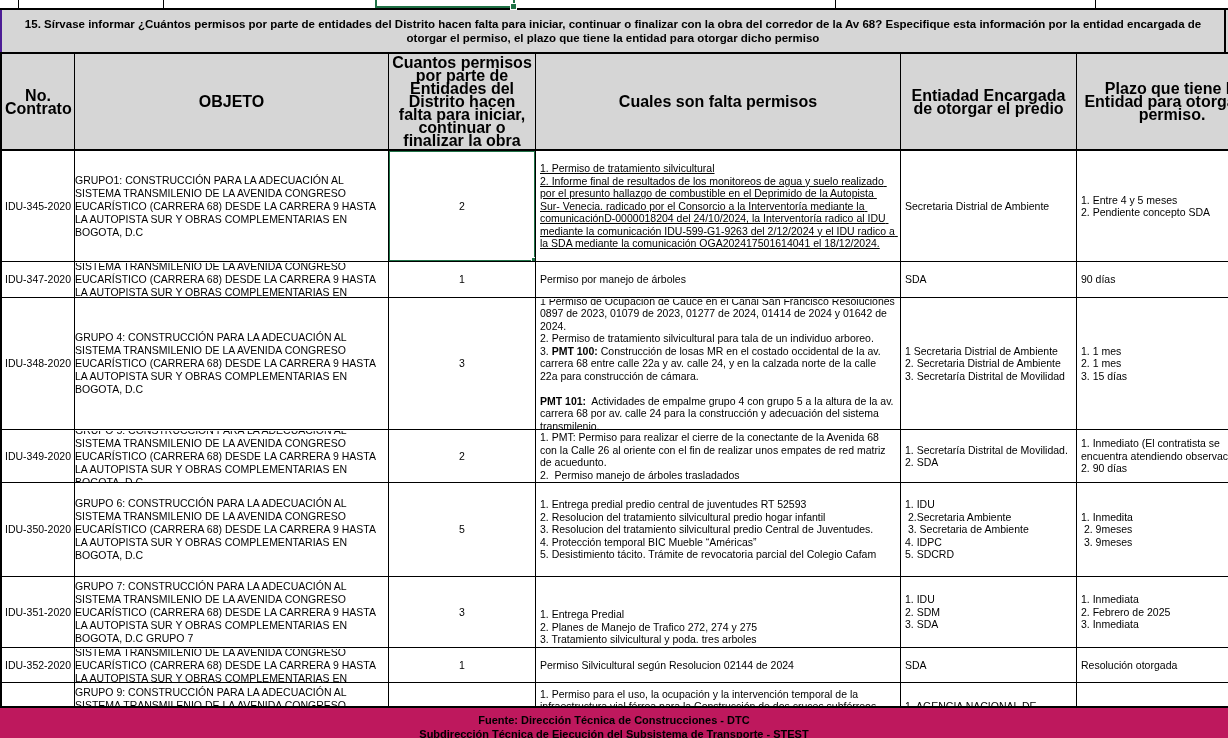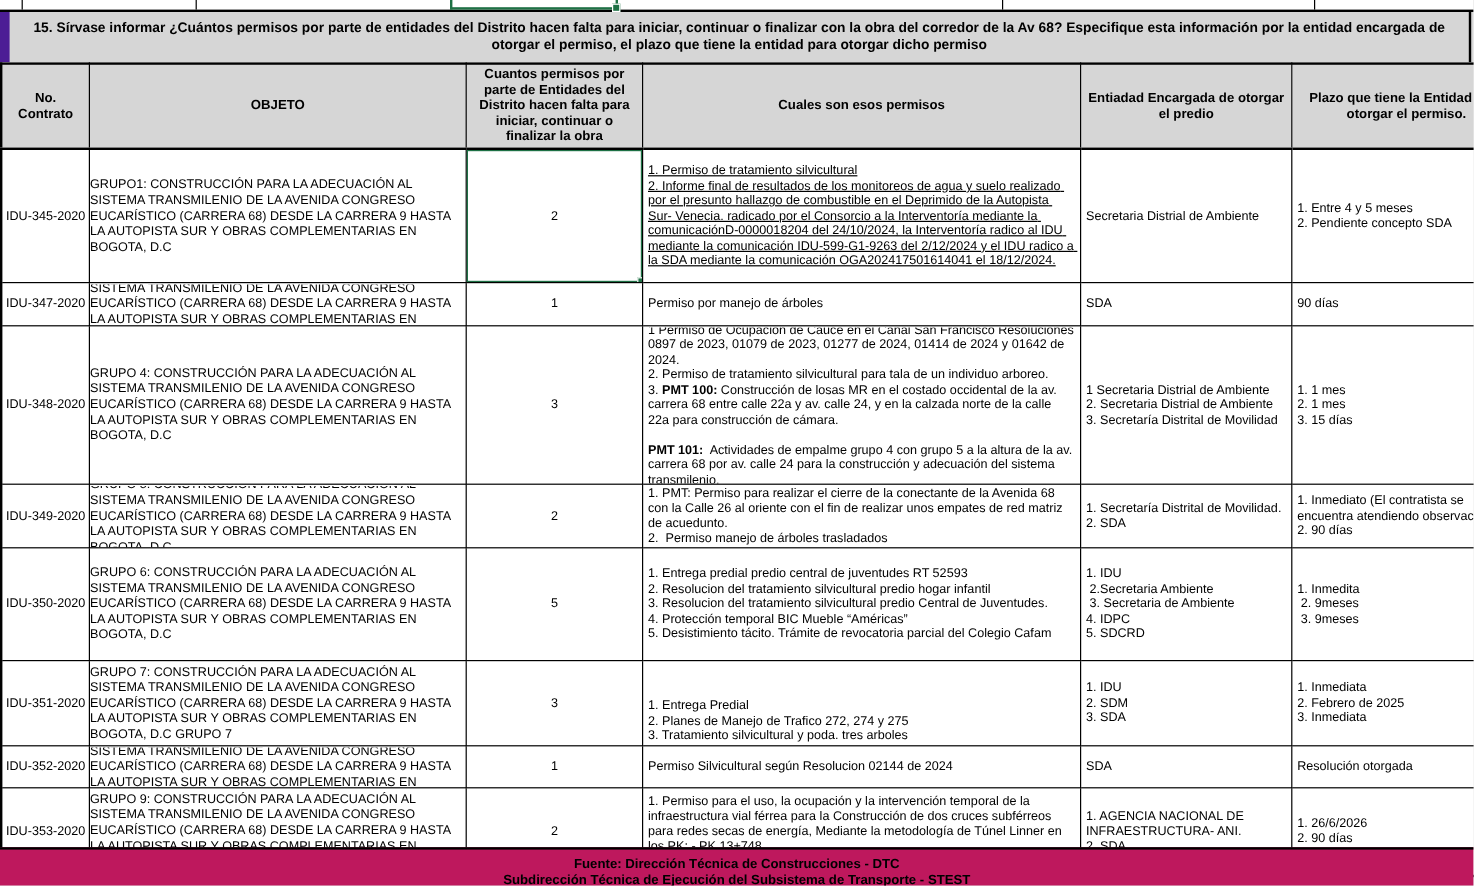--- a/index.html
+++ b/index.html
@@ -9,32 +9,32 @@
   }
   
   .sliver{position:absolute;top:0;left:0;width:1228px;height:8px;background:#ffffff;border-bottom:2px solid #000;}
   .sliver .tick{position:absolute;top:0;width:1px;height:8px;background:#000;}
   .green-seg{position:absolute;top:-2px;left:375px;width:140px;height:10px;box-sizing:border-box;
     border-left:2px solid #1e7145;border-right:2px solid #1e7145;border-bottom:2px solid #1e7145;}
   .green-seg .handle{position:absolute;right:-4px;bottom:-4px;width:5px;height:5px;background:#1e7145;border:1px solid #fff;}
   
   .titleband{
     position:absolute;top:10px;left:0;width:1226px;height:42px;box-sizing:border-box;
-    background:#d6d6d6;border-left:8px solid #4c1d95;border-right:2px solid #000;
+    background:#d6d6d6;border-left:2px solid #4c1d95;border-right:2px solid #000;
     display:flex;align-items:center;justify-content:center;text-align:center;
     font-weight:bold;font-size:11.5px;line-height:14px;padding:0 10px;
   }
   
   table.grid{
     position:absolute;top:52px;left:0;width:1226px;table-layout:fixed;
     border-collapse:collapse;background:#fff;border:2px solid #000;
   }
   table.grid th,table.grid td{border:1px solid #000;padding:0;vertical-align:middle;overflow:hidden;}
   table.grid thead th{
-    background:#d6d6d6;font-size:11px;font-weight:bold;text-align:center;
+    background:#d6d6d6;font-size:16px;font-weight:bold;text-align:center;
     border-bottom:2px solid #000;padding:2px 3px;line-height:13px;
   }
   .wrap{width:100%;overflow:hidden;display:flex;align-items:center;box-sizing:border-box;}
   .c-center{justify-content:center;text-align:center;}
   .c-left{justify-content:flex-start;text-align:left;padding:1px 4px;}
   .txt{white-space:pre-wrap;font-size:10.5px;line-height:12.5px;width:100%;}
   .objeto .txt{text-align:left;line-height:13px;flex:none;}
   .contract .txt,.count .txt{text-align:center;}
   td.count{position:relative;}
   .sel-outline{position:absolute;left:-1px;top:-1px;right:-1px;bottom:-1px;border:2px solid #1e7145;pointer-events:none;}
@@ -63,21 +63,21 @@
 <div class="titleband">
   <span>15. Sírvase informar ¿Cuántos permisos por parte de entidades del Distrito hacen falta para iniciar, continuar o finalizar con la obra del corredor de la Av 68? Especifique esta información por la entidad encargada de otorgar el permiso, el plazo que tiene la entidad para otorgar dicho permiso</span>
 </div>
 
 <table class="grid">
   <thead>
     <tr id="headrow" style="height: 61px;">
         <th style="width: 66px;">No. Contrato</th>
         <th style="width: 307px;">OBJETO</th>
         <th style="width: 140px;">Cuantos permisos por parte de Entidades del Distrito hacen falta para iniciar, continuar o finalizar la obra</th>
-        <th style="width: 358px;">Cuales son esos permisos</th>
+        <th style="width: 358px;">Cuales son falta permisos</th>
         <th style="width: 169px;">Entiadad Encargada de otorgar el predio</th>
         <th style="width: 184px;">Plazo que tiene la Entidad para otorgar el permiso.</th>
       </tr>
   </thead>
   <tbody id="body">
       <tr style="height: 97px;">
         <td class="contract">
           <div class="wrap c-center" style="height: 95px;">
             <div class="txt">IDU-345-2020</div>
           </div>

